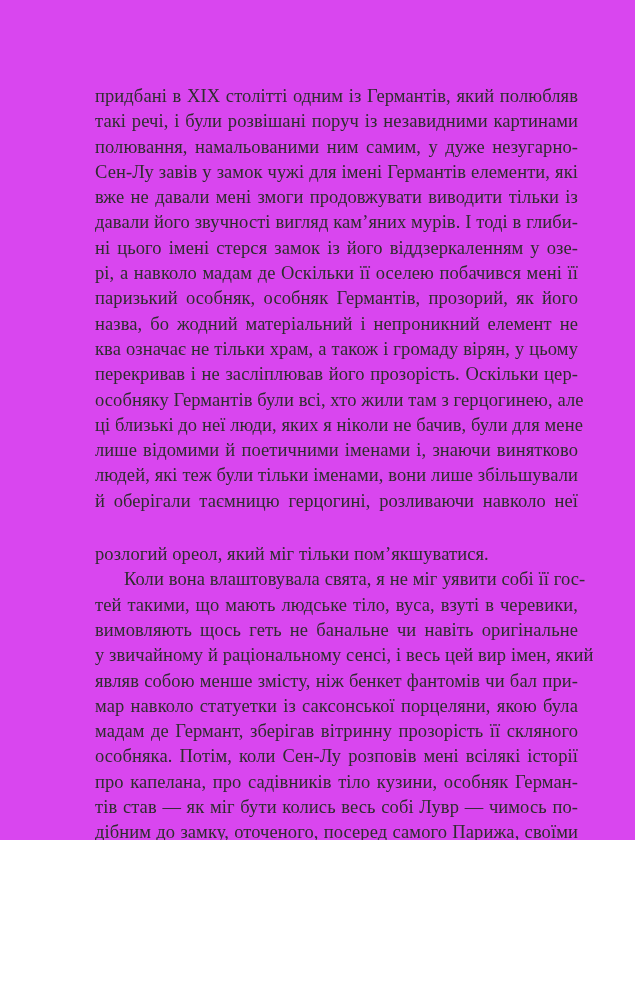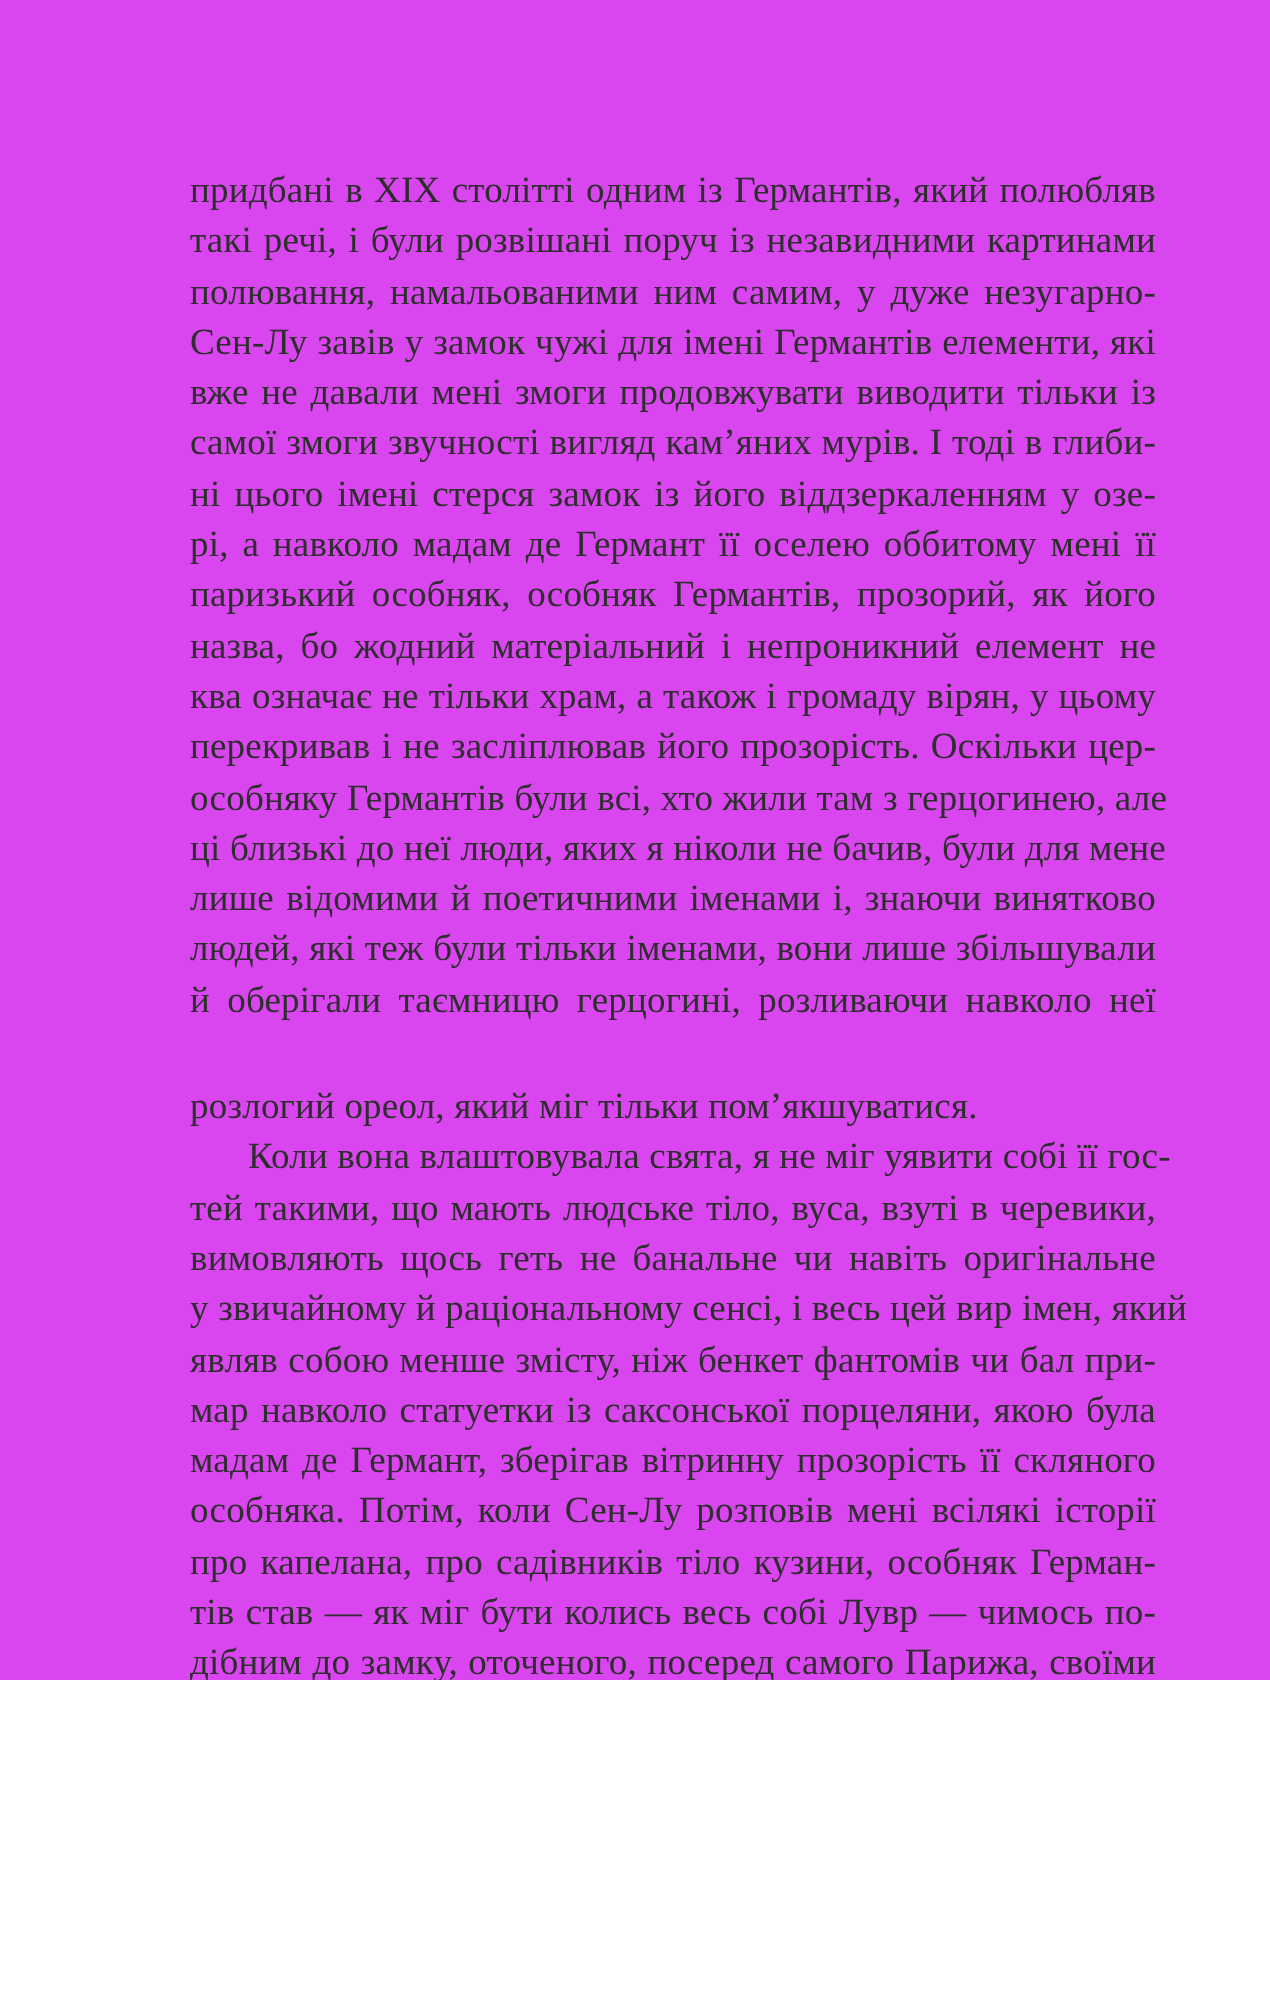--- a/index.html
+++ b/index.html
@@ -53,23 +53,23 @@
 </head>
 <body>
 
 <div class="page">
   <div class="text-block">
       <div class="line">придбані в XIX столітті одним із Германтів, який полюбляв</div>
       <div class="line">такі речі, і були розвішані поруч із незавидними картинами</div>
       <div class="line">полювання, намальованими ним самим, у дуже незугарно-</div>
       <div class="line">Сен-Лу завів у замок чужі для імені Германтів елементи, які</div>
       <div class="line">вже не давали мені змоги продовжувати виводити тільки із</div>
-      <div class="line">самої змоги звучності вигляд кам’яних мурів. І тоді в глиби-</div>
+      <div class="line">давали його звучності вигляд кам’яних мурів. І тоді в глиби-</div>
       <div class="line">ні цього імені стерся замок із його віддзеркаленням у озе-</div>
-      <div class="line">рі, а навколо мадам де Германт її оселею оббитому мені її</div>
+      <div class="line">рі, а навколо мадам де Оскільки її оселею побачився мені її</div>
       <div class="line">паризький особняк, особняк Германтів, прозорий, як його</div>
       <div class="line">назва, бо жодний матеріальний і непроникний елемент не</div>
       <div class="line">ква означає не тільки храм, а також і громаду вірян, у цьому</div>
       <div class="line">перекривав і не засліплював його прозорість. Оскільки цер-</div>
       <div class="line">особняку Германтів були всі, хто жили там з герцогинею, але</div>
       <div class="line">ці близькі до неї люди, яких я ніколи не бачив, були для мене</div>
       <div class="line">лише відомими й поетичними іменами і, знаючи винятково</div>
       <div class="line">людей, які теж були тільки іменами, вони лише збільшували</div>
       <div class="line">й оберігали таємницю герцогині, розливаючи навколо неї</div>
       <div class="line no-justify">розлогий ореол, який міг тільки пом’якшуватися.</div>

